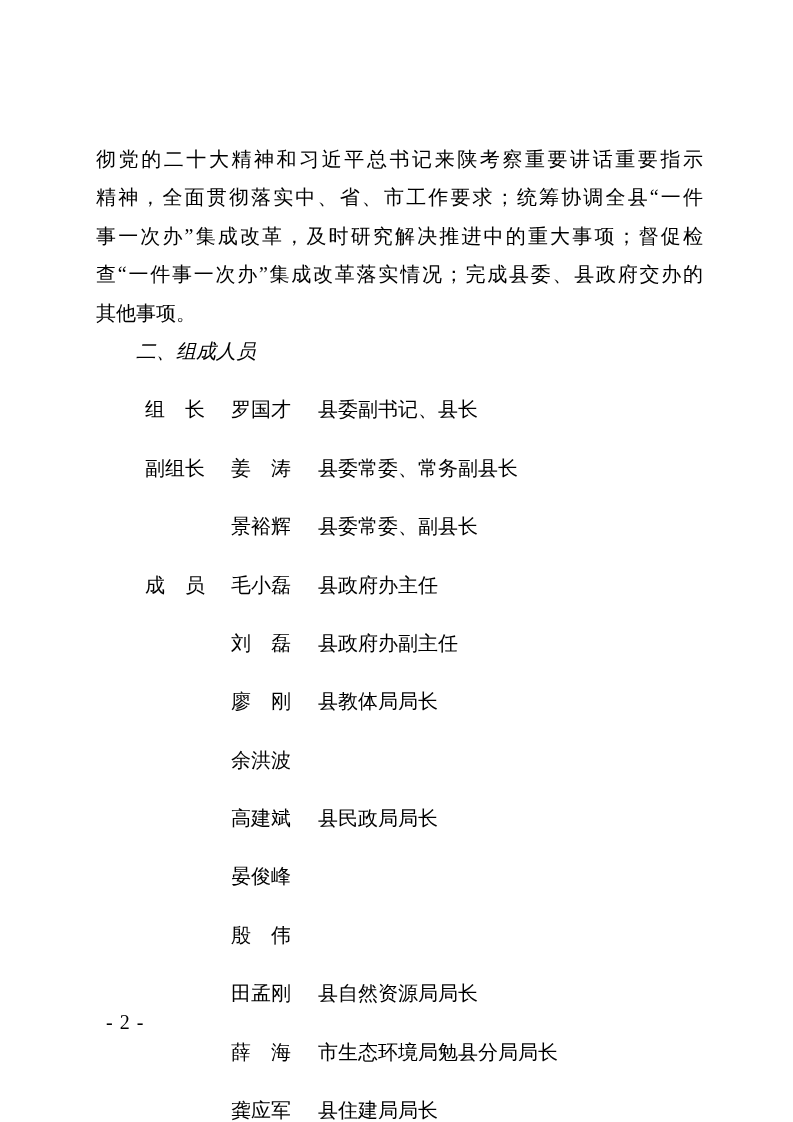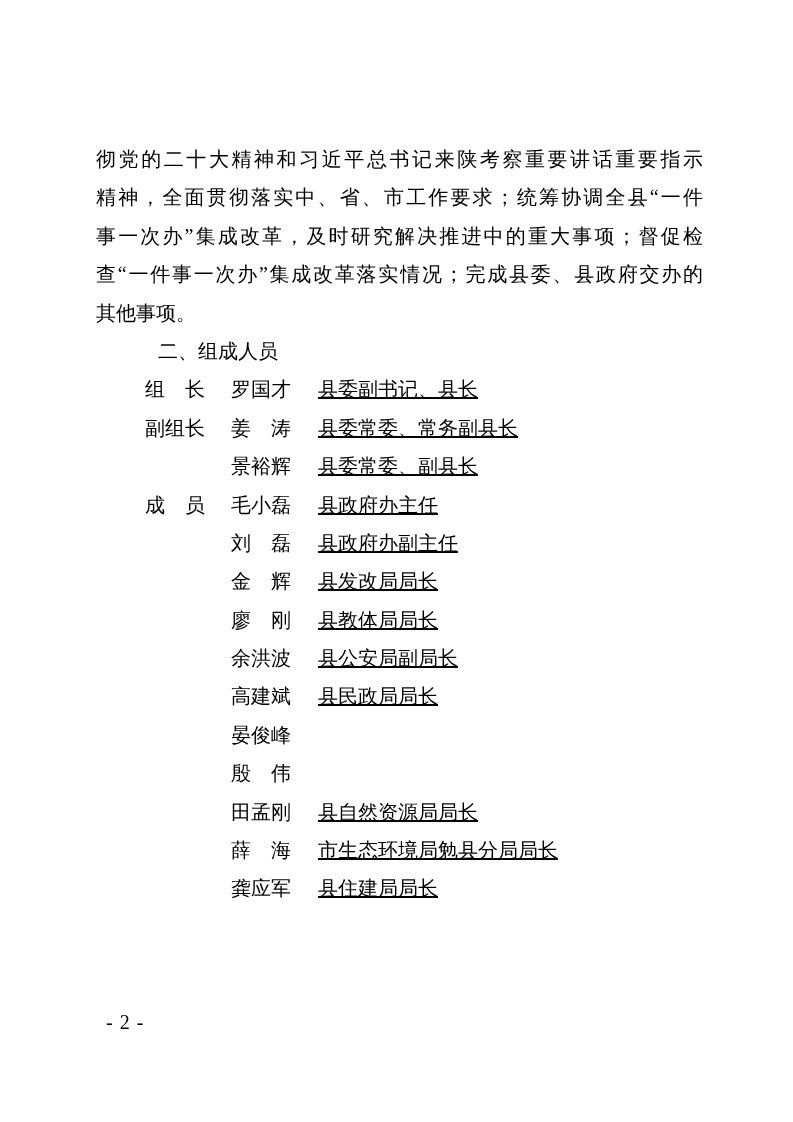--- a/index.html
+++ b/index.html
@@ -28,41 +28,42 @@
     height: 38.4px;
     white-space: nowrap;
   }
   .para-line.justified {
     text-align: justify;
     text-align-last: justify;
     white-space: normal;
   }
   .section-heading {
     height: 38.4px;
-    margin-left: 62px;
+    margin-left: 40px;
     white-space: nowrap;
+    font-style: italic;
   }
   .roster-row {
     display: flex;
     height: 38.4px;
     margin-left: 49px;
     white-space: nowrap;
+    margin-top: 20px;
   }
   .roster-role {
     width: 66px;
     flex: 0 0 66px;
   }
   .roster-name {
     width: 66px;
     flex: 0 0 66px;
     margin-left: 20px;
   }
   .roster-title {
     margin-left: 21px;
-    text-decoration: underline;
   }
   .page-number {
     position: absolute;
     left: 106px;
     top: 1008px;
     font-size: 20px;
     line-height: 28px;
     letter-spacing: 1px;
   }
 </style>
@@ -100,32 +101,26 @@
       <span class="roster-name">毛小磊</span>
       <span class="roster-title">县政府办主任</span>
     </div>
     <div class="roster-row">
       <span class="roster-role"></span>
       <span class="roster-name">刘　磊</span>
       <span class="roster-title">县政府办副主任</span>
     </div>
     <div class="roster-row">
       <span class="roster-role"></span>
-      <span class="roster-name">金　辉</span>
-      <span class="roster-title">县发改局局长</span>
-    </div>
-    <div class="roster-row">
-      <span class="roster-role"></span>
       <span class="roster-name">廖　刚</span>
       <span class="roster-title">县教体局局长</span>
     </div>
     <div class="roster-row">
       <span class="roster-role"></span>
       <span class="roster-name">余洪波</span>
-      <span class="roster-title">县公安局副局长</span>
     </div>
     <div class="roster-row">
       <span class="roster-role"></span>
       <span class="roster-name">高建斌</span>
       <span class="roster-title">县民政局局长</span>
     </div>
     <div class="roster-row">
       <span class="roster-role"></span>
       <span class="roster-name">晏俊峰</span>
     </div>

